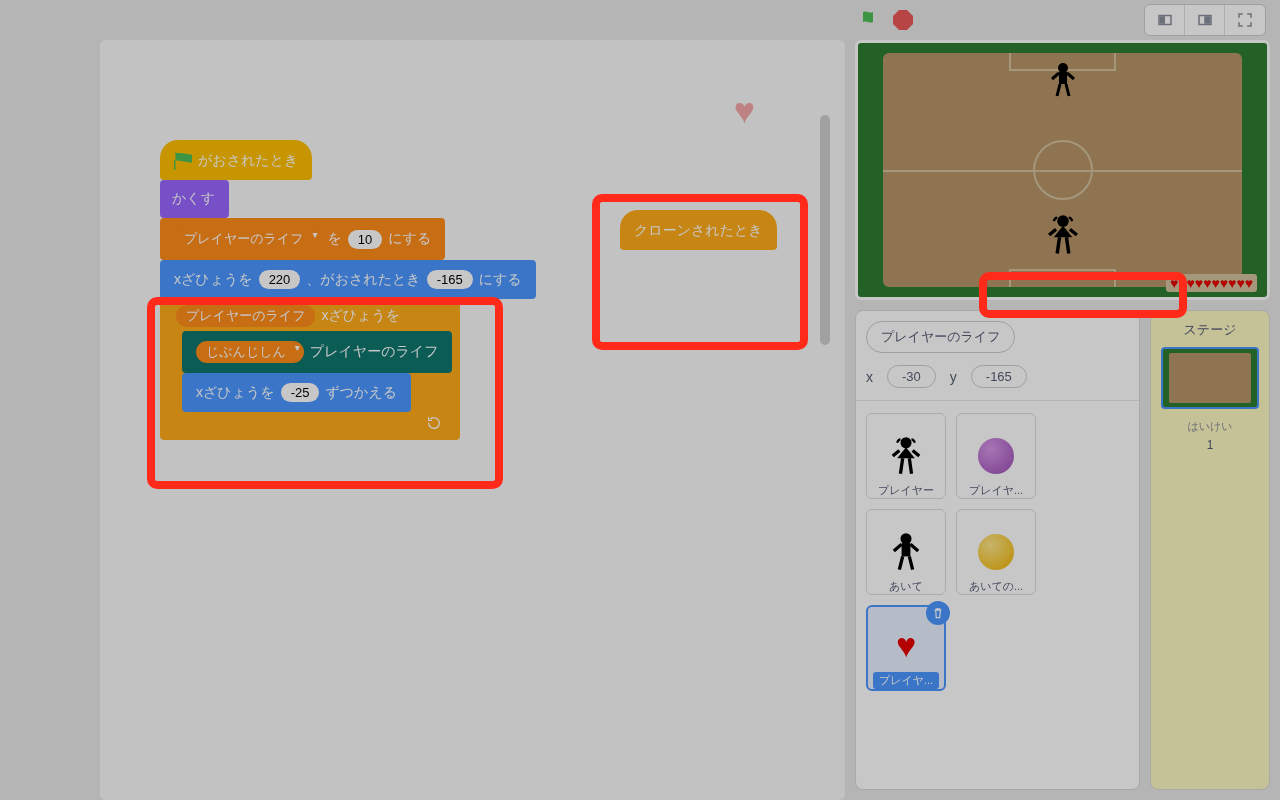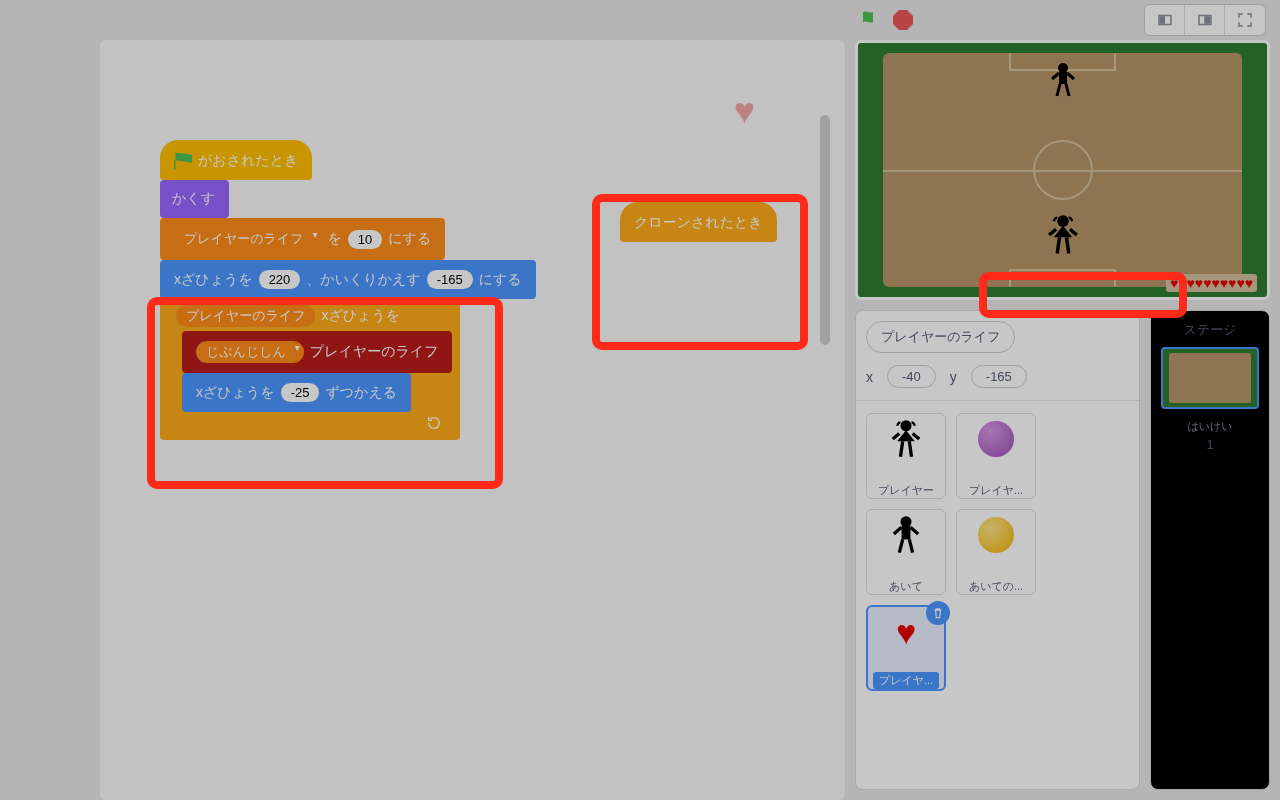--- a/index.html
+++ b/index.html
@@ -23,21 +23,21 @@
   .pill { background: #fff; color: #000000; padding: 2px 10px; border-radius: 12px; font-size: 13px; }
   .pill.dark { background: #ff8c1a; color: #fff; }
   .pill.dd { background: #ff8c1a; color: #fff; padding-right: 18px; position: relative; }
   .pill.dd::after { content: "▾"; position: absolute; right: 4px; top: 1px; font-size: 10px; }
   .flag-icon { width: 18px; height: 18px; background: #4cbf56; clip-path: polygon(0 0, 100% 15%, 100% 60%, 0 45%, 0 100%, 8% 100%, 8% 0); display: inline-block; }
   .c-wrap { background: #ffab19; padding: 6px 8px 6px 16px; border-radius: 4px; width: fit-content; }
   .c-wrap .inner { margin-left: 6px; margin-top: 4px; }
   .c-wrap .close { height: 22px; display:flex; justify-content:flex-end; align-items:center; padding-right:10px;}
   .c-wrap .close svg { width:16px; height:16px; }
 
-  .stack2 { position: absolute; top: 162px; left: 520px; }
+  .stack2 { position: absolute; top: 170px; left: 520px; }
 
   .red-hl { outline: 8px solid #ff2a1a; outline-offset: -2px; position: absolute; border-radius: 4px; pointer-events: none; z-index: 60; }
 
   
   .right-col { width: 435px; background: #e8e8e8; display: flex; flex-direction: column; padding: 0 10px 10px 10px; }
   .controls-row { height: 40px; display: flex; align-items: center; justify-content: space-between; padding: 0 4px; }
   .run-ctrls { display: flex; gap: 10px; align-items: center; }
   .flag-btn { width: 24px; height: 24px; color: #4cbf56; }
   .stop-btn { width: 20px; height: 20px; background: #ec5959; border-radius: 3px; clip-path: polygon(30% 0,70% 0,100% 30%,100% 70%,70% 100%,30% 100%,0 70%,0 30%); }
   .view-ctrls { display: flex; gap: 0; background:#fff; border:1px solid #ccc; border-radius:6px; overflow:hidden;}
@@ -57,29 +57,29 @@
   .hearts-bar span{color:#e60000;font-size:14px;line-height:14px;}
 
   .panel-row { display: flex; gap: 10px; margin-top: 10px; flex: 1; }
   .sprite-panel { flex: 1; background: #fff; border-radius: 8px; padding: 10px; border:1px solid #d9d9d9;}
   .var-pill { display: inline-block; border: 1px solid #ccc; border-radius: 16px; padding: 6px 14px; font-size: 13px; color: #575e75; }
   .coords { display: flex; gap: 14px; align-items: center; margin-top: 12px; color: #575e75; font-size: 14px; }
   .coords .pill-in { border: 1px solid #ccc; border-radius: 14px; padding: 3px 14px; font-size: 13px; }
   .sep{height:1px;background:#e6e6e6;margin:12px -10px;}
 
   .sprite-grid { display: grid; grid-template-columns: repeat(2, 80px); gap: 10px; }
-  .sprite-tile { width: 80px; height: 86px; border: 1px solid #ddd; border-radius: 6px; display: flex; flex-direction: column; align-items: center; justify-content: space-between; background:#fff; position:relative; cursor:pointer;}
+  .sprite-tile { width: 80px; height: 86px; border: 1px solid #ddd; border-radius: 6px; display: flex; flex-direction: column; align-items: center; justify-content: flex-end; background:#fff; position:relative; cursor:pointer;}
   .sprite-tile.selected { border: 2px solid #4c97ff; background:#e8f1ff;}
   .sprite-tile .thumb { width: 50px; height: 50px; display: flex; align-items: center; justify-content: center; }
   .sprite-tile .lbl { font-size: 11px; color: #575e75; margin-top: 2px; white-space:nowrap; overflow:hidden; text-overflow:ellipsis; max-width:72px;}
   .sprite-tile.selected .lbl{background:#4c97ff;color:#fff;padding:1px 6px;border-radius:3px;}
   .del-badge{position:absolute;top:-6px;right:-6px;width:24px;height:24px;background:#4c97ff;border-radius:50%;display:flex;align-items:center;justify-content:center;}
   .del-badge svg{width:14px;height:14px;stroke:#fff;fill:none;stroke-width:2;}
 
-  .stage-panel { width: 120px; background: #000000; border-radius: 8px; padding: 10px; text-align: center; border:1px solid #d9d9d9;}
+  .stage-panel { width: 120px; background: #fef9c3; border-radius: 8px; padding: 10px; text-align: center; border:1px solid #d9d9d9;}
   .stage-panel .title { font-size: 13px; color: #575e75; margin-bottom: 8px; }
   .stage-thumb { width: 100%; height: 62px; background: #2e7d32; border-radius: 4px; position:relative; overflow:hidden; border:2px solid #4c97ff;}
   .stage-thumb .f{position:absolute;inset:4px 6px;background:#b8956a;border-radius:2px;}
   .stage-panel .sub { font-size: 11px; color: #8a8f9c; margin-top: 10px; }
   .stage-panel .cnt { font-size: 12px; color: #575e75; margin-top: 4px; }
 
   .person-svg{width:100%;height:100%;}
 </style>
 </head>
 <body>
@@ -100,31 +100,31 @@
       </div>
       <div class="block data">
         <span class="pill dd">プレイヤーのライフ</span>
         <span>を</span>
         <span class="pill">10</span>
         <span>にする</span>
       </div>
       <div class="block motion">
         <span>xざひょうを</span>
         <span class="pill">220</span>
-        <span>、かいくりかえす</span>
+        <span>、がおされたとき</span>
         <span class="pill">-165</span>
         <span>にする</span>
       </div>
       <div class="c-wrap">
         <div style="display:flex;gap:6px;align-items:center;color:#fff;font-size:14px;">
           <span class="pill dark" style="background:#ff8c1a;">プレイヤーのライフ</span>
           <span>xざひょうを</span>
         </div>
         <div class="inner">
-          <div class="block control" style="background:#b91c1c;">
+          <div class="block control" style="background:#0f766e;">
             <span class="pill dd">じぶんじしん</span>
             <span>プレイヤーのライフ</span>
           </div>
           <div class="block motion">
             <span>xざひょうを</span>
             <span class="pill">-25</span>
             <span>ずつかえる</span>
           </div>
         </div>
         <div class="close">
@@ -206,21 +206,21 @@
           <span>♥</span>
           <span>♥</span>
       </div>
     </div>
 
     <div class="panel-row">
       <div class="sprite-panel">
         <span class="var-pill">プレイヤーのライフ</span>
         <div class="coords">
           <span>x</span>
-          <span class="pill-in">-40</span>
+          <span class="pill-in">-30</span>
           <span>y</span>
           <span class="pill-in">-165</span>
         </div>
         <div class="sep"></div>
         <div class="sprite-grid">
           <div class="sprite-tile">
             <div class="thumb">
                 <svg viewBox="0 0 30 38" width="34" height="42">
                   <circle cx="15" cy="7" r="5" fill="#000"></circle>
                   <path d="M10 4c-2 0-3 3-3 3M20 4c2 0 3 3 3 3" stroke="#000" stroke-width="2" fill="none"></path>

